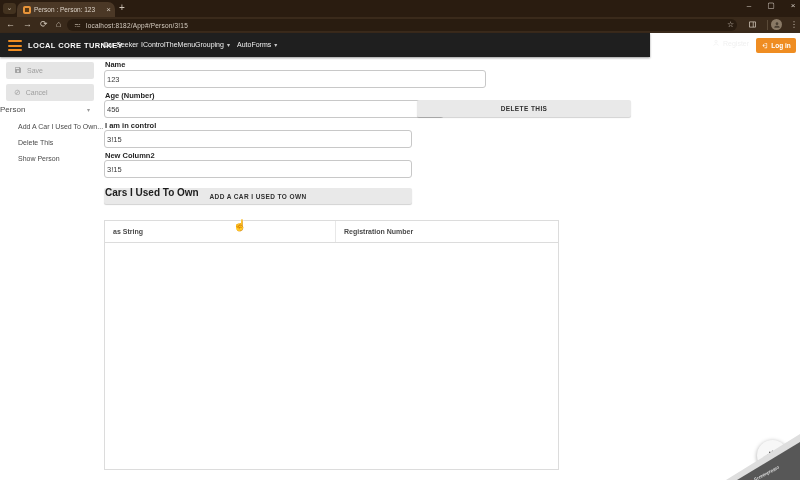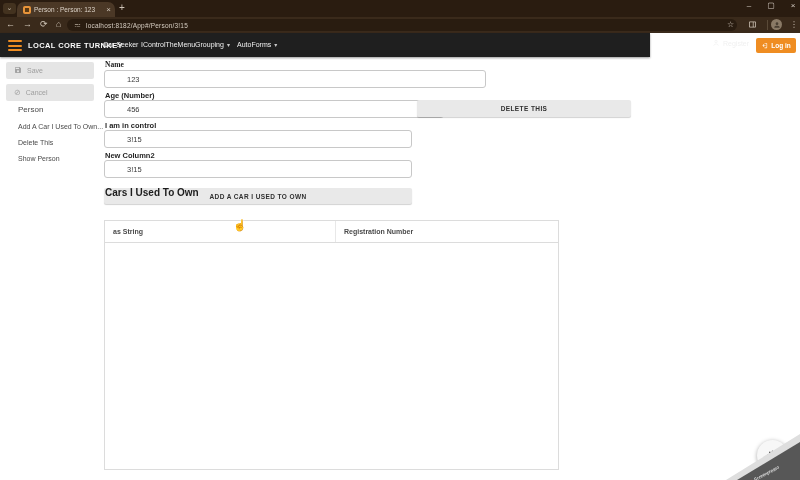--- a/index.html
+++ b/index.html
@@ -48,33 +48,33 @@
     font-size:7px; color:#f0f0f0; }
   .login-btn { position:absolute; left:756px; top:5px; width:40px; height:15px; background:#ef8d22;
     border-radius:2px; display:flex; align-items:center; justify-content:center; gap:3px;
     font-size:6.5px; color:#fff; font-weight:bold; }
 
   
   .side-btn { position:absolute; left:6px; width:88px; height:17px; background:#e5e5e5; border-radius:2px;
     display:flex; align-items:center; gap:5px; padding-left:8px; font-size:7px; color:#9e9e9e; }
   .btn-save { top:62px; } .btn-cancel { top:84px; }
   .cancel-ic { font-size:8px; color:#a3a3a3; }
-  .group-row { position:absolute; left:18px; top:105px; width:90px; font-size:8px; color:#4a4a4a;
+  .group-row { position:absolute; left:0; top:105px; width:90px; font-size:8px; color:#4a4a4a;
     display:flex; justify-content:space-between; align-items:center; }
   .group-caret { font-size:6px; color:#9a9a9a; }
   .side-item { position:absolute; left:18px; width:85px; font-size:7px; color:#4a4a4a; white-space:nowrap;
     overflow:hidden; }
   .si0 { top:123px; } .si1 { top:139px; } .si2 { top:155px; }
 
   
   .flabel { position:absolute; left:105px; font-size:7.5px; font-weight:bold; color:#1f1f1f; }
   .finput { position:absolute; left:104px; height:18px; border:1px solid #c8c8c8; border-radius:3px;
     background:#fff; font-family:"Liberation Sans", sans-serif; font-size:7.5px; color:#3a3a3a;
-    padding:0 22px; outline:none; }
-  .lab0 { top:60px;font-family:Liberation Serif, serif; } .in0 { top:70px; width:382px; }
+    padding:0 2px; outline:none; }
+  .lab0 { top:60px; } .in0 { top:70px; width:382px; }
   .lab1 { top:91px; } .in1 { top:100px; width:340px; }
   .lab2 { top:121px; } .in2 { top:130px; width:308px; }
   .lab3 { top:151px; } .in3 { top:160px; width:308px; }
   .grey-btn { position:absolute; background:#e9e9e9; border-radius:2px; box-shadow:0 1px 1px rgba(0,0,0,.18);
     display:flex; align-items:center; justify-content:center; font-size:6.5px; font-weight:bold;
     color:#2f2f2f; letter-spacing:.4px; }
   .delete-btn { left:417px; top:100px; width:214px; height:17px; }
   .add-btn { left:104px; top:188px; width:308px; height:16px; }
   .cars-title { position:absolute; left:105px; top:187px; font-size:10px; font-weight:bold; color:#1c1c1c; }
 

